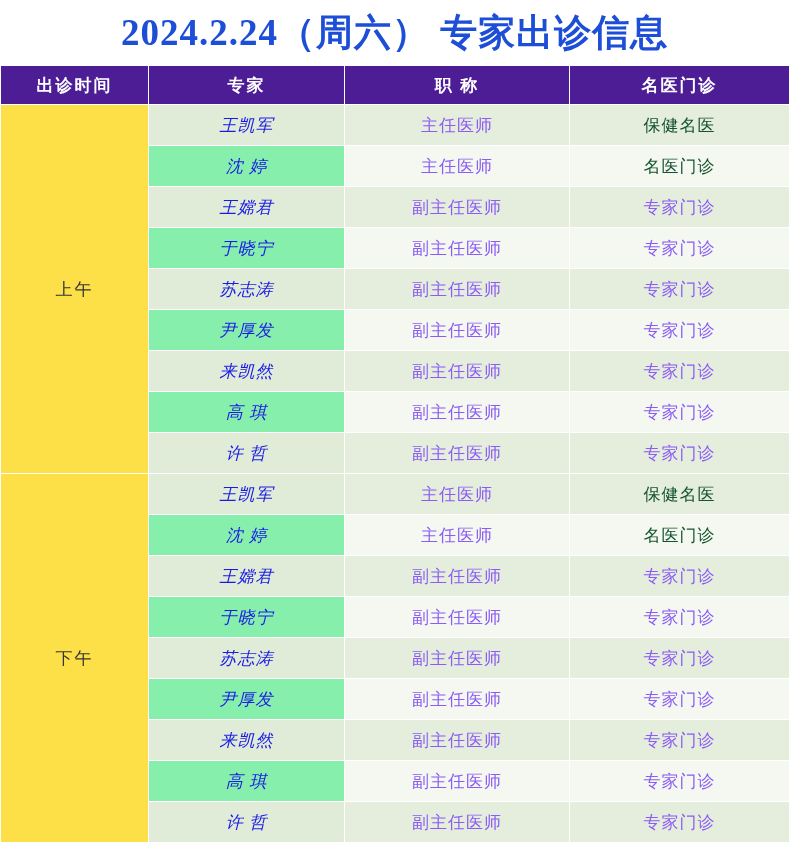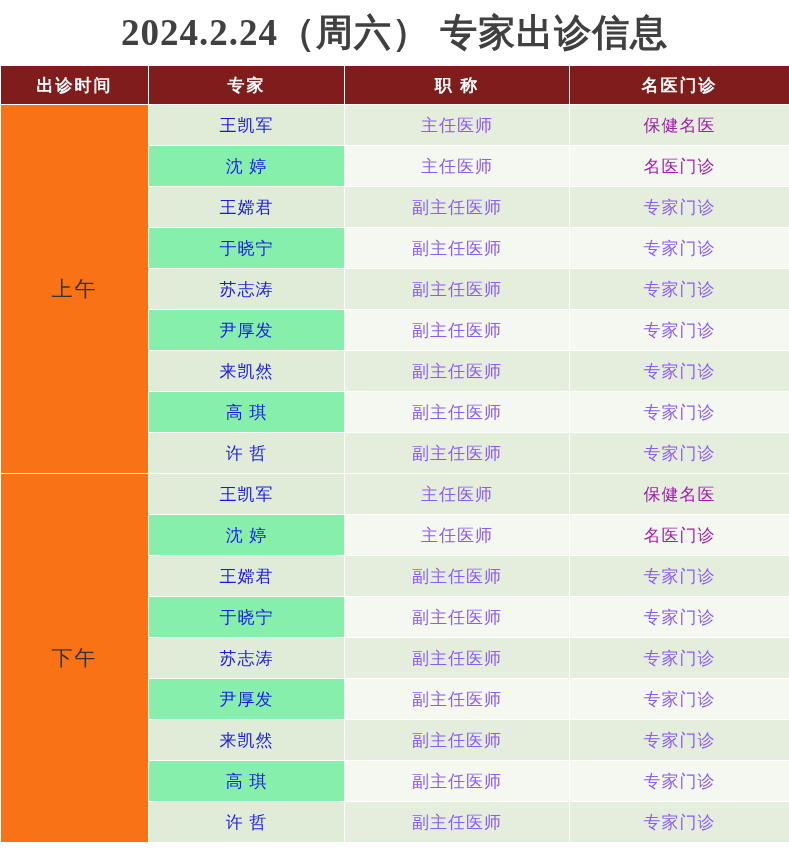--- a/index.html
+++ b/index.html
@@ -19,72 +19,72 @@
     position: relative;
     background: #ffffff;
     box-sizing: border-box;
   }
   .title {
     height: 65px;
     line-height: 65px;
     text-align: center;
     font-size: 37px;
     font-weight: bold;
-    color: #404040;
+    color: #1d4ed8;
     letter-spacing: 1px;
     font-family: "Liberation Serif", serif;
     white-space: nowrap;
   }
   table.schedule {
     border-collapse: collapse;
     width: 789px;
     table-layout: fixed;
   }
   table.schedule th, table.schedule td {
     border: 1px solid #ffffff;
     padding: 0;
     margin: 0;
   }
   thead th {
-    background: #7f1d1d;
+    background: #4c1d95;
     color: #ffffff;
     font-size: 17px;
     font-weight: bold;
     height: 38px;
     text-align: center;
     letter-spacing: 2px;
   }
   col.c1 { width: 148px; }
   col.c2 { width: 196px; }
   col.c3 { width: 225px; }
   col.c4 { width: 220px; }
 
   td.period {
-    background: #f97316;
+    background: #fde047;
     color: #333333;
-    font-size: 21px;
+    font-size: 17px;
     text-align: center;
     vertical-align: middle;
     letter-spacing: 2px;
   }
   td.cell {
     height: 40px;
     text-align: center;
     vertical-align: middle;
     font-size: 17px;
     letter-spacing: 1px;
     color: #8b5cf6;
   }
   tr.odd td.cell { background: #e5eedd; }
   tr.even td.cell { background: #f4f8f0; }
   tr.odd td.cell.c-name { background: #e1ecd8; }
   tr.even td.cell.c-name { background: #86efac; }
 
-  td.cell.pink { color: #a21caf; }
-  td.cell.name { color: #1a1ae6; }
+  td.cell.pink { color: #14532d; }
+  td.cell.name { color: #1a1ae6; font-style: italic; }
 
   tr.footrow td {
     background: #ffffff;
     height: 38px;
     vertical-align: middle;
   }
   td.foot-note {
     text-align: right;
     font-size: 13px;
     color: #111111;

